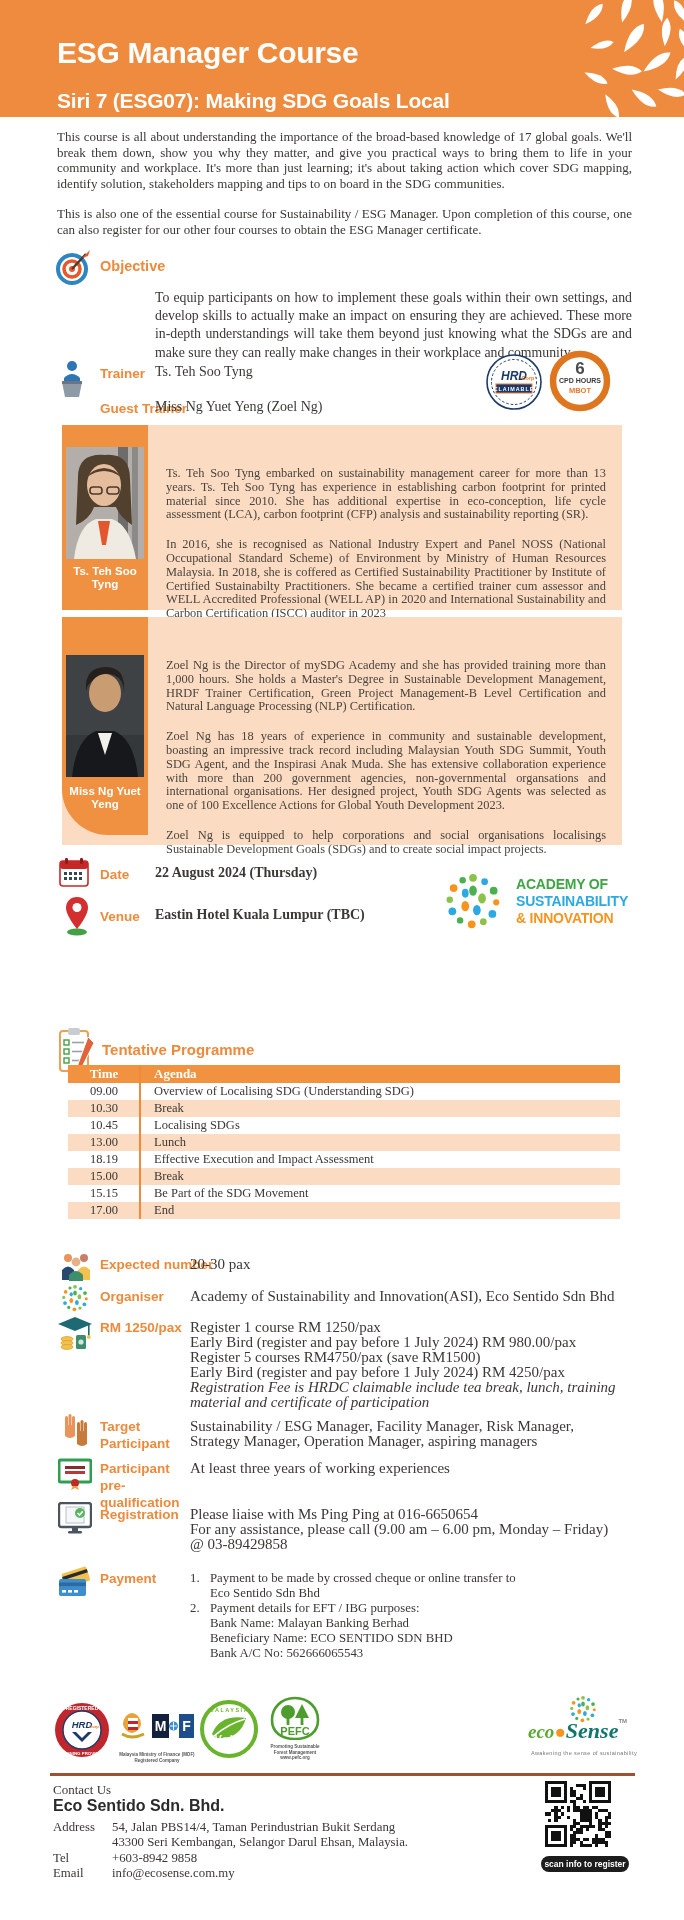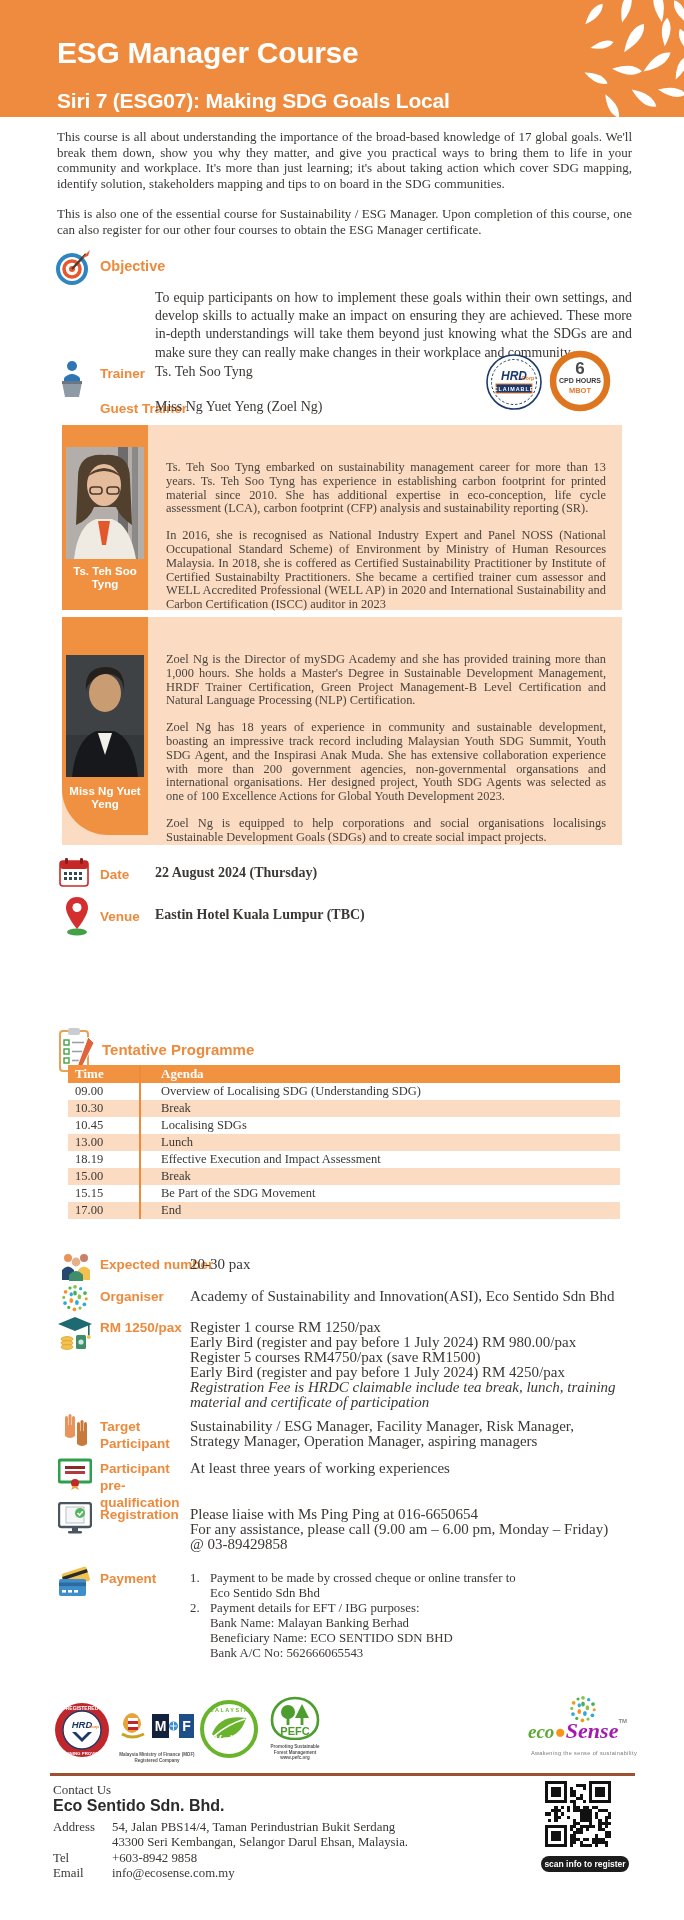--- a/index.html
+++ b/index.html
@@ -34,40 +34,40 @@
   .bio2{top:617px;height:228px;background:transparent;}
   .bio2-peach{position:absolute;left:0;top:0;width:560px;height:228px;background:#FBDCC2;}
   .bio-col{position:absolute;left:0;top:0;width:86px;background:#EF9140;}
   .bio1 .bio-col{height:185px;}
   .bio2 .bio-col{height:218px;border-bottom-left-radius:46px;z-index:2;}
   .photo{position:absolute;left:4px;}
   .bio-cap{position:absolute;left:0;width:86px;text-align:center;color:#fff;
            font:700 11.5px/1.15 "Liberation Sans",sans-serif;}
   .bio-text{position:absolute;left:104px;top:0;width:440px;padding:26px 8px 0 0;
             font-size:12.4px;line-height:13.8px;color:#4a443e;}
-  .bio-text p{margin:10px 0 13px 0;}
+  .bio-text p{margin:16px 0 13px 0;}
   .bio2 .bio-text{z-index:3;}
   
   .date-icon{left:59px;top:857px;}
   .date-label{left:100px;top:867px;}
   .date-value{left:155px;top:865px;font-size:14px;font-weight:700;}
   .venue-icon{left:64px;top:896px;}
   .venue-label{left:100px;top:909px;}
   .venue-value{left:155px;top:907px;font-size:14px;font-weight:700;}
   .asi{left:442px;top:870px;}
   .asi-text{position:absolute;left:74px;top:6px;font:800 14px/17px "Liberation Sans",sans-serif;letter-spacing:-.2px;}
   .asi-l1{color:#3EA544;}.asi-l2{color:#2BA9E0;}.asi-l3{color:#F7941D;}
   
   .prog-icon{left:58px;top:1027px;}
   .prog-label{left:102px;top:1041px;font-size:15px;}
   .ptable{left:68px;top:1065px;width:552px;font-size:12.5px;}
   .prow{display:flex;height:17px;align-items:center;}
   .prow.hd{height:18px;background:#F0923F;color:#fff;font-weight:700;font-size:13px;}
   .prow.alt{background:#FBDCC2;}
-  .pc-time{width:72px;text-align:left;flex:none;padding-left:7px;}
+  .pc-time{width:72px;text-align:center;flex:none;}
   .pc-agenda{padding-left:14px;flex:1;}
   .pdivider{left:139px;top:1065px;width:2px;height:154px;background:#ED8A3C;z-index:2;}
   .note{font-style:italic;}
   .plist{font-size:12.8px;line-height:15px;}
   .plist .num{display:inline-block;width:20px;}
   .plist .ind{padding-left:20px;}
   
   .divider2{left:50px;top:1773px;width:585px;height:2.5px;background:#9C5130;}
   .cap-tiny{font:600 4.5px/5.5px "Liberation Sans",sans-serif;color:#555;text-align:center;}
   .ft-label{font-size:13px;}
@@ -230,20 +230,30 @@
   <div class="abs date-value">22 August 2024 (Thursday)</div>
 
   <svg class="abs venue-icon" width="26" height="40" viewBox="0 0 26 40">
     <ellipse cx="13" cy="36" rx="10" ry="3.6" fill="#43A047"></ellipse>
     <path d="M13,1 C19.6,1 24,5.8 24,11.8 C24,20 13,33 13,33 C13,33 2,20 2,11.8 C2,5.8 6.4,1 13,1 Z" fill="#D32F2F"></path>
     <circle cx="13" cy="11.5" r="4.5" fill="#fff"></circle>
   </svg>
   <div class="abs lbl venue-label">Venue</div>
   <div class="abs venue-value">Eastin Hotel Kuala Lumpur (TBC)</div>
 
+  <div class="abs asi" style="width:190px;height:66px;">
+    <svg width="62" height="62" viewBox="0 0 48 48">
+        <use href="#dotring"></use>
+      </svg>
+    <div class="asi-text">
+      <div class="asi-l1">ACADEMY OF</div>
+      <div class="asi-l2">SUSTAINABILITY</div>
+      <div class="asi-l3">&amp; INNOVATION</div>
+    </div>
+  </div>
 
   <svg class="abs prog-icon" width="38" height="46" viewBox="0 0 38 46">
     <rect x="2" y="4" width="28" height="40" rx="3" fill="#fff" stroke="#E8A256" stroke-width="2"></rect>
     <rect x="10" y="1" width="12" height="7" rx="2" fill="#C9CDD1"></rect>
     <g fill="#fff" stroke="#43A047" stroke-width="1.4">
       <rect x="6" y="13" width="5" height="5"></rect>
         <rect x="6" y="22" width="5" height="5"></rect>
         <rect x="6" y="31" width="5" height="5"></rect>
     </g>
     <g stroke="#9AA0A6" stroke-width="1.6">
@@ -453,21 +463,21 @@
       <div>Forest Management</div>
       <div>www.pefc.org</div>
     </div>
   </div>
 
   <div class="abs" style="left:528px;top:1694px;width:112px">
     <svg class="abs" style="left:40px;top:0" width="30" height="30" viewBox="0 0 48 48">
         <use href="#dotring"></use>
       </svg>
     <div class="abs" style="left:0;top:24px;white-space:nowrap">
-      <span class="eco-word" style="font-size:19px;color:#5BA832">eco</span><span style="color:#F7941D;font-size:19px;">●</span><span class="eco-word" style="font-size:22px;color:#a21caf">Sense</span><span style="font:600 6px 'Liberation Sans',sans-serif;color:#888;vertical-align:top">TM</span>
+      <span class="eco-word" style="font-size:19px;color:#5BA832">eco</span><span style="color:#F7941D;font-size:19px;">●</span><span class="eco-word" style="font-size:22px;color:#0f766e">Sense</span><span style="font:600 6px 'Liberation Sans',sans-serif;color:#888;vertical-align:top">TM</span>
     </div>
     <div class="abs" style="left:0;top:56px;width:112px;font:500 5.5px/6px 'Liberation Sans',sans-serif;color:#777;letter-spacing:.4px;text-align:center">Awakening the sense of sustainability</div>
   </div>
 
   <div class="abs divider2"></div>
 
   <div class="abs ft-label" style="left:53px;top:1782px">Contact Us</div>
   <div class="abs ft-co" style="left:53px;top:1798px">Eco Sentido Sdn. Bhd.</div>
   <div class="abs ft-val" style="left:53px;top:1820px">Address</div>
   <div class="abs ft-val" style="left:112px;top:1820px">54, Jalan PBS14/4, Taman Perindustrian Bukit Serdang</div>

